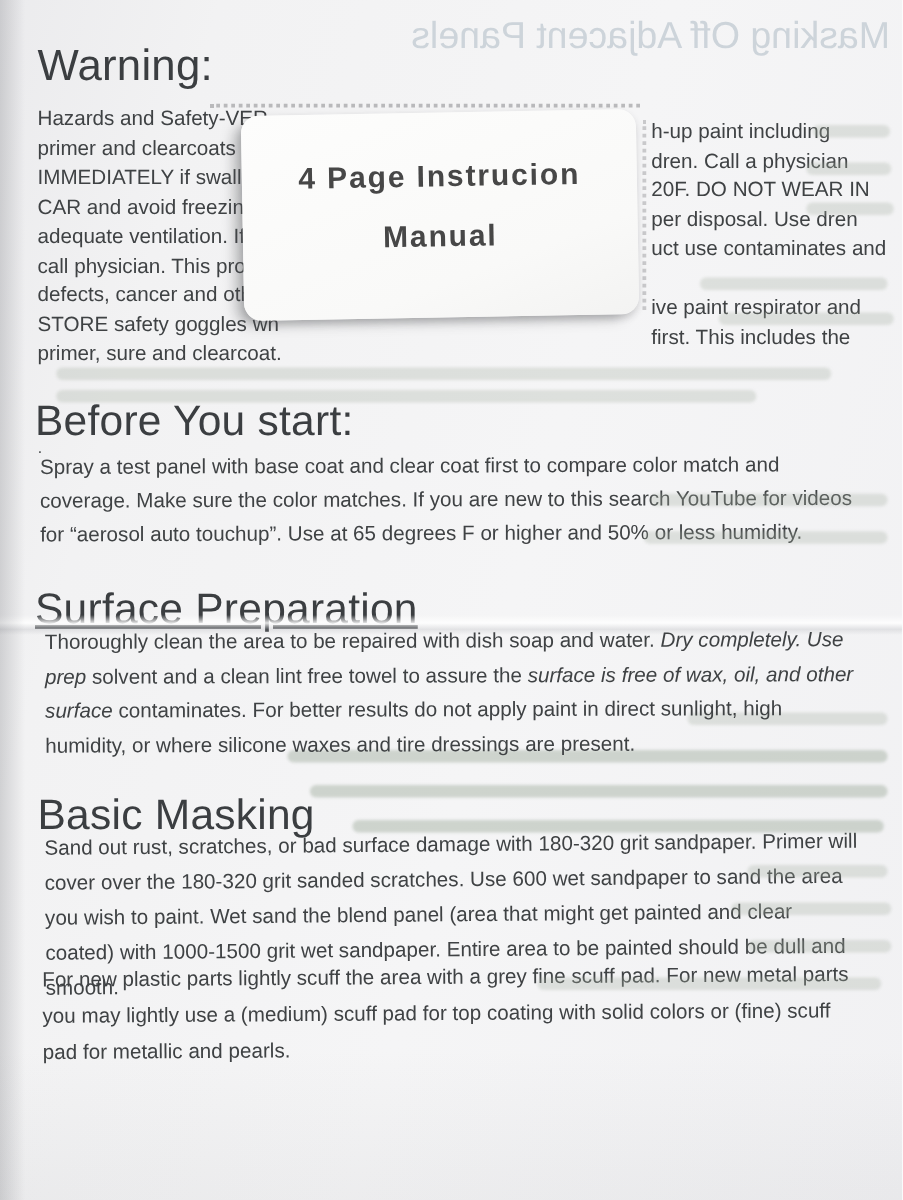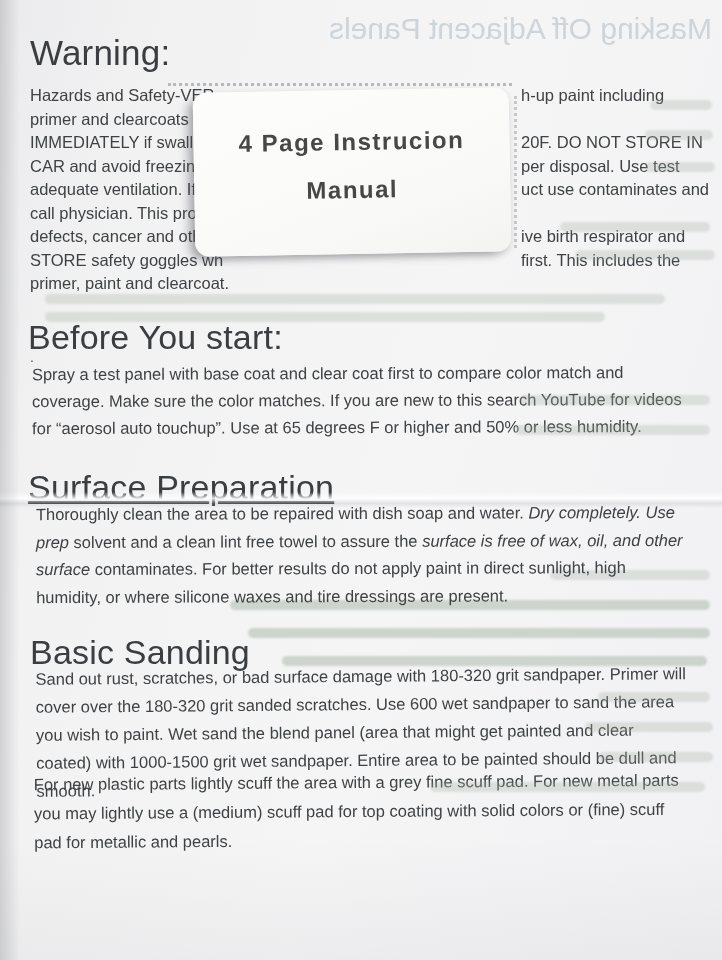--- a/index.html
+++ b/index.html
@@ -30,21 +30,21 @@
     font-weight: 400;
     letter-spacing: 0.2px;
     color: #3b3e41;
     text-align: center;
   }
   .bodytext { font-size: 16.5px; color: #3f4244; }
   .para { position: absolute; }
   
   .w-line { position: relative; height: 23.5px; }
   .w-line .frag-left  { position: absolute; left: 0; top: 0; white-space: nowrap; }
-  .w-line .frag-right { position: absolute; left: 491px; top: 0; white-space: nowrap; }
+  .w-line .frag-right { position: absolute; left: 491px; top: 10px; white-space: nowrap; }
   
   .bleed-title {
     position: absolute; top: 12px; left: 298px; width: 414px;
     font-size: 30px; font-weight: 400; color: rgba(198,206,213,0.85);
     transform: scaleX(-1); filter: blur(0.6px);
     white-space: nowrap; z-index: 1; pointer-events: none;
   }
   .smudge {
     position: absolute; height: 10px; border-radius: 5px;
     background: rgba(164,176,162,0.30); filter: blur(1.2px);
@@ -116,60 +116,61 @@
 
   <h1 class="heading" style="top:10px; left:30px; font-size:35px;">Warning:</h1>
 
   <div class="para bodytext" style="top:86px; left:30px; right:26px;">
     <div class="w-line">
       <span class="frag-left">Hazards and Safety-VER</span>
       <span class="frag-right">h-up paint including</span>
     </div>
     <div class="w-line">
       <span class="frag-left">primer and clearcoats ar</span>
+      <span class="frag-right">dren. Call a physician</span>
     </div>
     <div class="w-line">
       <span class="frag-left">IMMEDIATELY if swallow</span>
-      <span class="frag-right">20F. DO NOT STORE IN</span>
+      <span class="frag-right">20F. DO NOT WEAR IN</span>
     </div>
     <div class="w-line">
       <span class="frag-left">CAR and avoid freezing.</span>
-      <span class="frag-right">per disposal. Use test</span>
+      <span class="frag-right">per disposal. Use dren</span>
     </div>
     <div class="w-line">
       <span class="frag-left">adequate ventilation. If</span>
       <span class="frag-right">uct use contaminates and</span>
     </div>
     <div class="w-line">
       <span class="frag-left">call physician. This produ</span>
     </div>
     <div class="w-line">
       <span class="frag-left">defects, cancer and othe</span>
-      <span class="frag-right">ive birth respirator and</span>
+      <span class="frag-right">ive paint respirator and</span>
     </div>
     <div class="w-line">
       <span class="frag-left">STORE safety goggles wh</span>
       <span class="frag-right">first. This includes the</span>
     </div>
     <div class="w-line">
-      <span class="frag-left">primer, paint and clearcoat.</span>
+      <span class="frag-left">primer, sure and clearcoat.</span>
     </div>
   </div>
 
   <div class="perforation-h"></div>
   <div class="perforation-v"></div>
   <div class="sticker">
     <div class="sticker-line1">4 Page Instrucion</div>
     <div class="sticker-line2">Manual</div>
   </div>
 
   <h1 class="heading" style="top:306px; left:28px;margin-top:12px;">Before You start:</h1>
   <div class="stray-dot">.</div>
   <p class="para bodytext" style="top:360px; left:32px; width:655px; line-height:27px; margin:0; transform:rotate(-0.2deg);">Spray a test panel with base coat and clear coat first to compare color match and coverage. Make sure the color matches.  If you are new to this search YouTube for videos for “aerosol auto touchup”.  Use at 65 degrees F or higher and 50% or less humidity.</p>
 
   <h1 class="heading" style="top:445px; left:28px;text-decoration:underline;">Surface Preparation</h1>
   <p class="para bodytext" style="top:500px; left:36px; width:650px; line-height:27.5px; margin:0; transform:rotate(-0.2deg); z-index:3;"><span>Thoroughly clean the area to be repaired with dish soap and water.  </span><span class="italic">Dry completely. Use prep</span><span> solvent and a clean lint free towel to assure the </span><span class="italic">surface is free of wax, oil, and other surface</span><span> contaminates. For better results do not apply paint in direct sunlight, high humidity, or where silicone waxes and tire dressings are present.</span></p>
 
-  <h1 class="heading" style="top:610px; left:30px;">Basic Sanding</h1>
+  <h1 class="heading" style="top:610px; left:30px;">Basic Masking</h1>
   <p class="para bodytext" style="top:662px; left:36px; width:652px; line-height:28px; margin:0; transform:rotate(-0.5deg);">Sand out rust, scratches, or bad surface damage with 180-320 grit sandpaper. Primer will cover over the 180-320 grit sanded scratches. Use 600 wet sandpaper to sand the area you wish to paint. Wet sand the blend panel (area that might get painted and clear coated) with 1000-1500 grit wet sandpaper. Entire area to be painted should be dull and smooth.</p>
   <p class="para bodytext" style="top:768px; left:34px; width:650px; line-height:29px; margin:0; transform:rotate(-0.4deg);">For new plastic parts lightly scuff the area with a grey fine scuff pad. For new metal parts you may lightly use a (medium) scuff pad for top coating with solid colors or (fine) scuff pad for metallic and pearls.</p>
 
 </div>
 
 </body></html>

